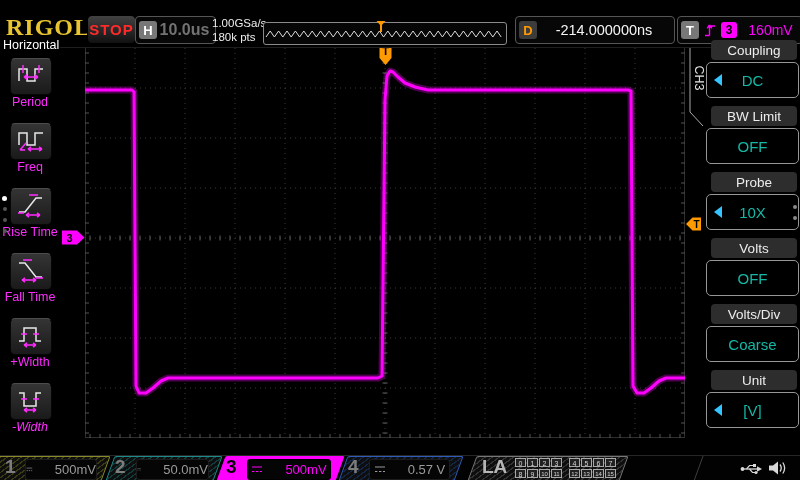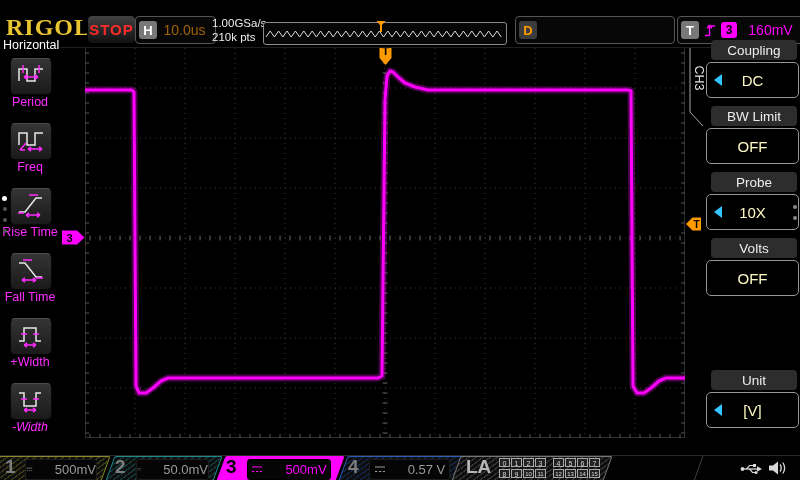--- a/index.html
+++ b/index.html
@@ -16,21 +16,21 @@
   #stop-btn{left:87px;top:3px;width:47px;height:27px;border-radius:5px;border:1px solid #000;
         background:linear-gradient(#424242,#111);display:flex;align-items:center;justify-content:center;
         color:#ff2a2a;font-weight:bold;font-size:15px;letter-spacing:1px;}
   .tb-box{border:1px solid #565656;border-radius:4px;background:#070707;display:flex;align-items:center;}
   #h-box{left:135px;top:4px;width:73px;height:26px;padding:0 3px;}
   .chip{width:18px;height:18px;border-radius:3px;display:flex;align-items:center;justify-content:center;
         font-weight:bold;font-size:13px;flex:0 0 auto;}
   .chip-gray{background:#787878;color:#fff;}
   .chip-dark{background:#3c3c3c;color:#ff9a00;}
   .chip-mag{background:#ff00ff;color:#000;}
-  #timebase{flex:1;text-align:center;font-size:14px;color:#a16207;}
+  #timebase{flex:1;text-align:center;font-size:16px;color:#737373;font-weight:bold;}
   #acq-info{left:212px;top:5px;font-size:11.5px;line-height:1.18;color:#ededed;}
   #preview{left:263px;top:10px;width:242px;height:21px;border:1px solid #8a8a8a;border-radius:3px;background:#060606;}
   #preview-marker{left:112px;top:-2px;}
   #d-box{left:515px;top:4px;width:152px;height:26px;padding:0 3px;}
   #delay-value{flex:1;text-align:center;font-size:14.5px;color:#f5f5f5;}
   #t-box{left:677px;top:4px;width:118px;height:26px;padding:0 3px;gap:5px;}
   #trig-level{color:#ff00ff;font-size:14px;flex:1;text-align:center;}
 
   
   #left-bar{left:0;top:35px;width:60px;height:420px;background:#000;}
@@ -44,21 +44,21 @@
   .ic .m{stroke:#ff2bff;fill:none;stroke-width:1.5;}
   .pagedot{border-radius:50%;}
 
   
   #right-bar{left:703px;top:35px;width:97px;height:420px;}
   .r-item{position:absolute;left:0;width:97px;height:62px;}
   .r-label{position:absolute;left:8px;right:3px;height:20px;background:#2d2d2d;border-radius:4px;
       display:flex;align-items:center;justify-content:center;font-size:13.5px;color:#ededed;}
   .r-value{position:absolute;left:3px;right:1px;top:22px;height:34px;background:#000;
       border:1px solid #969696;border-radius:5px;display:flex;align-items:center;justify-content:center;
-      font-size:15px;color:#fef9c3;}
+      font-size:15px;color:#14b8a6;}
   .cyan-arrow{position:absolute;left:7px;top:50%;margin-top:-6px;width:0;height:0;
       border:6px solid transparent;border-left:none;border-right:8px solid #35c4ff;}
 
   
   #bottom-bar{left:0;top:455px;width:800px;height:25px;background:#020202;border-top:1px solid #262626;overflow:hidden;}
   .ch-tab{position:absolute;top:0;height:25px;}
   .tab-bg{position:absolute;inset:0;transform:skewX(-20deg);
       background:repeating-linear-gradient(135deg,var(--h) 0 1.5px,#0e0e0e 1.5px 5px);
       border:1px solid var(--c);border-radius:2px;}
   .ch-tab.active .tab-bg{background:var(--c);}
@@ -428,33 +428,34 @@
 
   <div id="top-bar" class="ab">
     <div id="logo" class="ab">RIGOL</div>
     <div id="stop-btn" class="ab">STOP</div>
     <div id="h-box" class="ab tb-box">
       <span class="chip chip-gray">H</span>
       <span id="timebase">10.0us</span>
     </div>
     <div id="acq-info" class="ab">
       <div>1.00GSa/s</div>
-      <div>210k pts</div>
+      <div>180k pts</div>
     </div>
     <div id="preview" class="ab">
       <svg width="240" height="19" viewBox="0 0 240 19">
         <polyline id="zigzag" fill="none" stroke="#dcdcdc" stroke-width="1" points="2,14 6.2,8 10.4,14 14.600000000000001,8 18.8,14 23,8 27.2,14 31.4,8 35.6,14 39.800000000000004,8 44.00000000000001,14 48.20000000000001,8 52.40000000000001,14 56.600000000000016,8 60.80000000000002,14 65.00000000000001,8 69.20000000000002,14 73.40000000000002,8 77.60000000000002,14 81.80000000000003,8 86.00000000000003,14 90.20000000000003,8 94.40000000000003,14 98.60000000000004,8 102.80000000000004,14 107.00000000000004,8 111.20000000000005,14 115.40000000000005,8 119.60000000000005,14 123.80000000000005,8 128.00000000000006,14 132.20000000000005,8 136.40000000000003,14 140.60000000000002,8 144.8,14 149,8 153.2,14 157.39999999999998,8 161.59999999999997,14 165.79999999999995,8 169.99999999999994,14 174.19999999999993,8 178.39999999999992,14 182.5999999999999,8 186.7999999999999,14 190.9999999999999,8 195.19999999999987,14 199.39999999999986,8 203.59999999999985,14 207.79999999999984,8 211.99999999999983,14 216.19999999999982,8 220.3999999999998,14 224.5999999999998,8 228.79999999999978,14 232.99999999999977,8 237.19999999999976,14"></polyline>
       </svg>
       <svg id="preview-marker" class="ab" width="10" height="12" viewBox="0 0 10 12">
         <polygon points="0.5,0 9.5,0 5,5" fill="#ff9a00"></polygon>
           <rect x="4" y="4" width="2" height="7" fill="#ff9a00"></rect>
       </svg>
     </div>
     <div id="d-box" class="ab tb-box">
       <span class="chip chip-dark">D</span>
+      <span id="delay-value">-214.000000ns</span>
     </div>
     <div id="t-box" class="ab tb-box">
       <span class="chip chip-gray">T</span>
       <svg width="12" height="15" viewBox="0 0 12 15">
         <path d="M1 12.5 H5.5 M5.5 12.5 V3 M5.5 3 H11 M5.5 2 L3.2 5.4 M5.5 2 L7.8 5.4" stroke="#ff00ff" stroke-width="1.4" fill="none"></path>
       </svg>
       <span class="chip chip-mag" style="width:16px;height:16px;font-size:12px;">3</span>
       <span id="trig-level">160mV</span>
     </div>
   </div>
@@ -548,20 +549,26 @@
         <span class="cyan-arrow"></span>
         <span>10X</span>
       </div>
     </div>
     <div class="r-item" style="top:203px;">
       <div class="r-label">Volts</div>
       <div class="r-value">
         <span>OFF</span>
       </div>
     </div>
+    <div class="r-item" style="top:269px;">
+      <div class="r-label">Volts/Div</div>
+      <div class="r-value">
+        <span>Coarse</span>
+      </div>
+    </div>
     <div class="r-item" style="top:335px;">
       <div class="r-label">Unit</div>
       <div class="r-value">
         <span class="cyan-arrow"></span>
         <span>[V]</span>
       </div>
     </div>
   </div>
   <div class="pagedot ab" style="left:793px;top:205px;width:4px;height:4px;background:#888;"></div>
   <div class="pagedot ab" style="left:793px;top:216px;width:4px;height:4px;background:#888;"></div>
@@ -600,21 +607,21 @@
     <div class="ch-tab" style="left: 343px; width: 116px; --c: #2e5cb8; --h: #142647;">
       <div class="tab-bg"></div>
       <span class="ch-num">4</span>
       <div class="val-box">
         <svg width="12" height="9" viewBox="0 0 12 9">
           <path d="M1 2 H11 M1 6.5 H3.4 M5 6.5 H7.4 M9 6.5 H11" stroke="currentColor" stroke-width="1.2" fill="none"></path>
         </svg>
         <span>0.57 V</span>
       </div>
     </div>
-    <div class="ch-tab" id="la-tab" style="left:456px;width:152px;--c:#777;--h:#333;">
+    <div class="ch-tab" id="la-tab" style="left:472px;width:152px;--c:#777;--h:#333;">
       <div class="tab-bg"></div>
       <span id="la-label">LA</span>
       <div class="la-row" style="top:2px;" id="la-row1">
           <span class="la-digit">0</span>
           <span class="la-digit">1</span>
           <span class="la-digit">2</span>
           <span class="la-digit">3</span>
           <span class="la-gap"></span>
           <span class="la-digit">4</span>
           <span class="la-digit">5</span>

